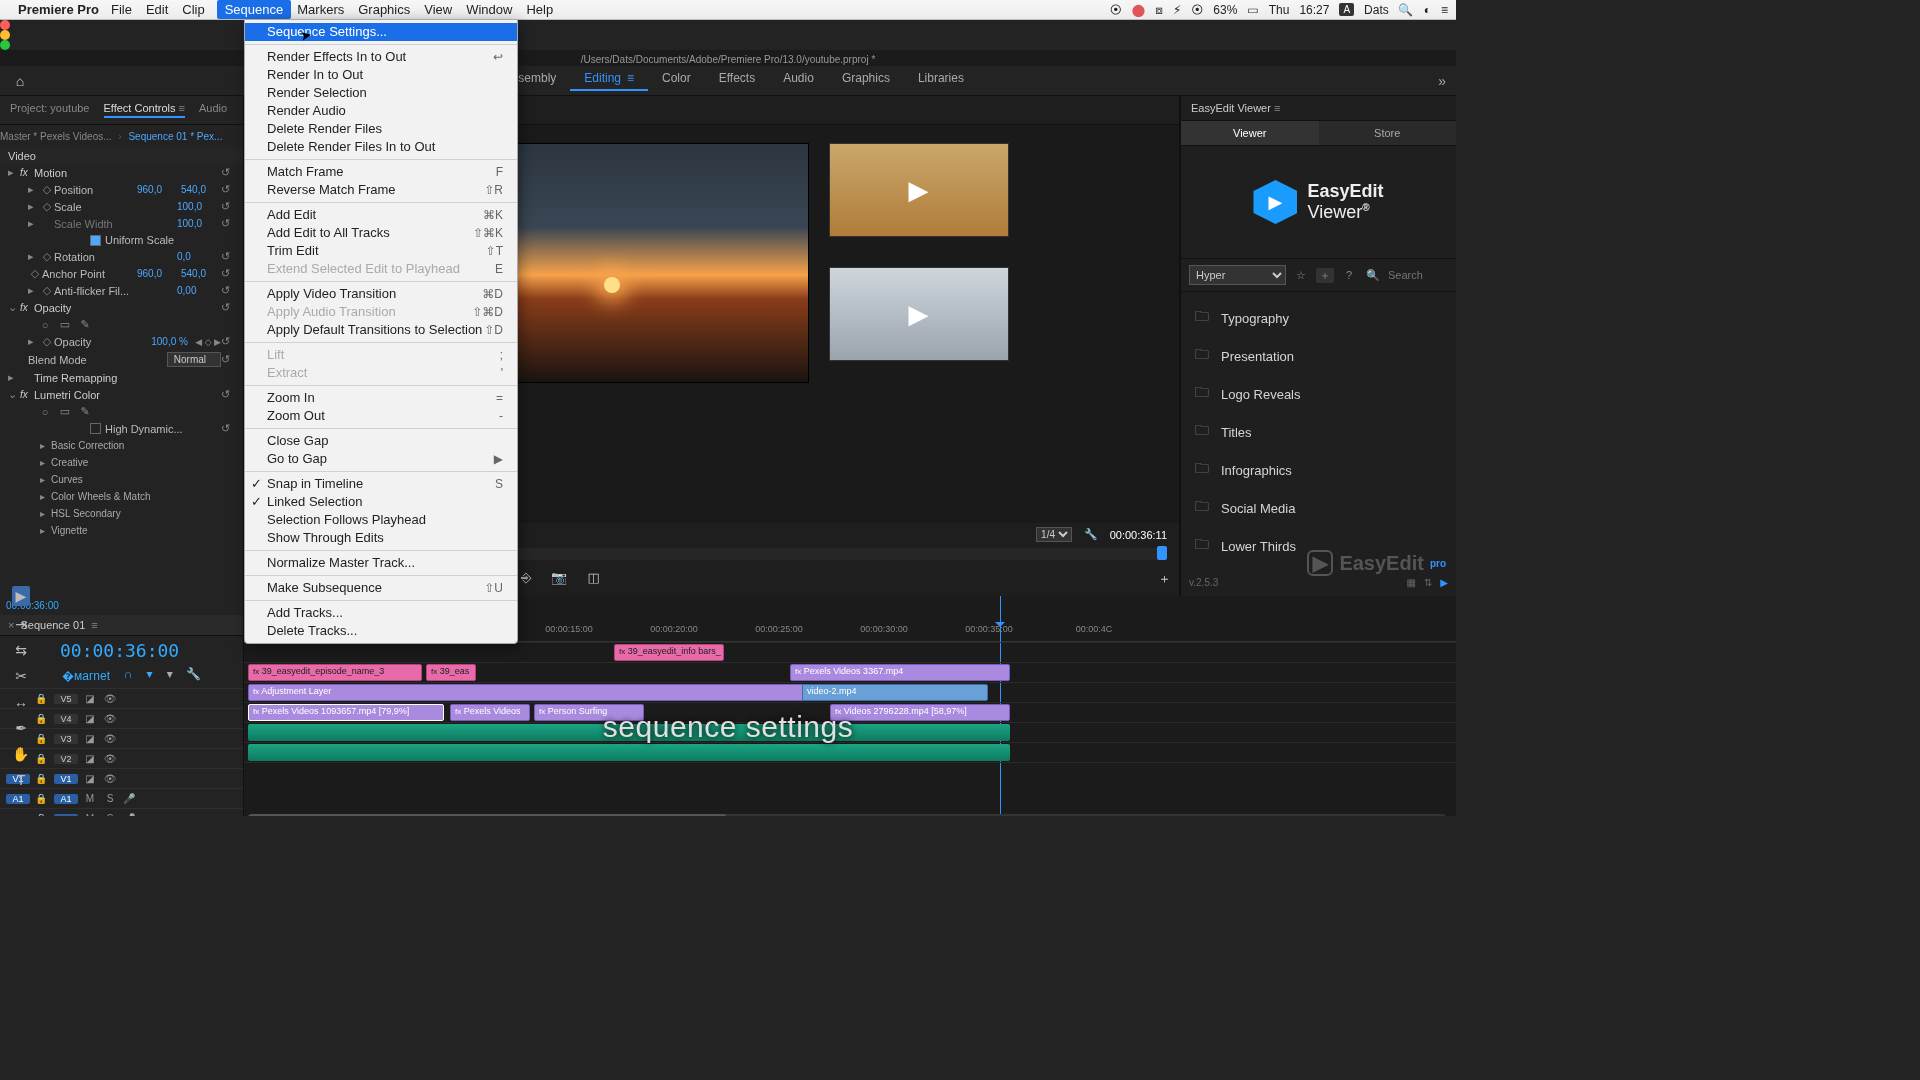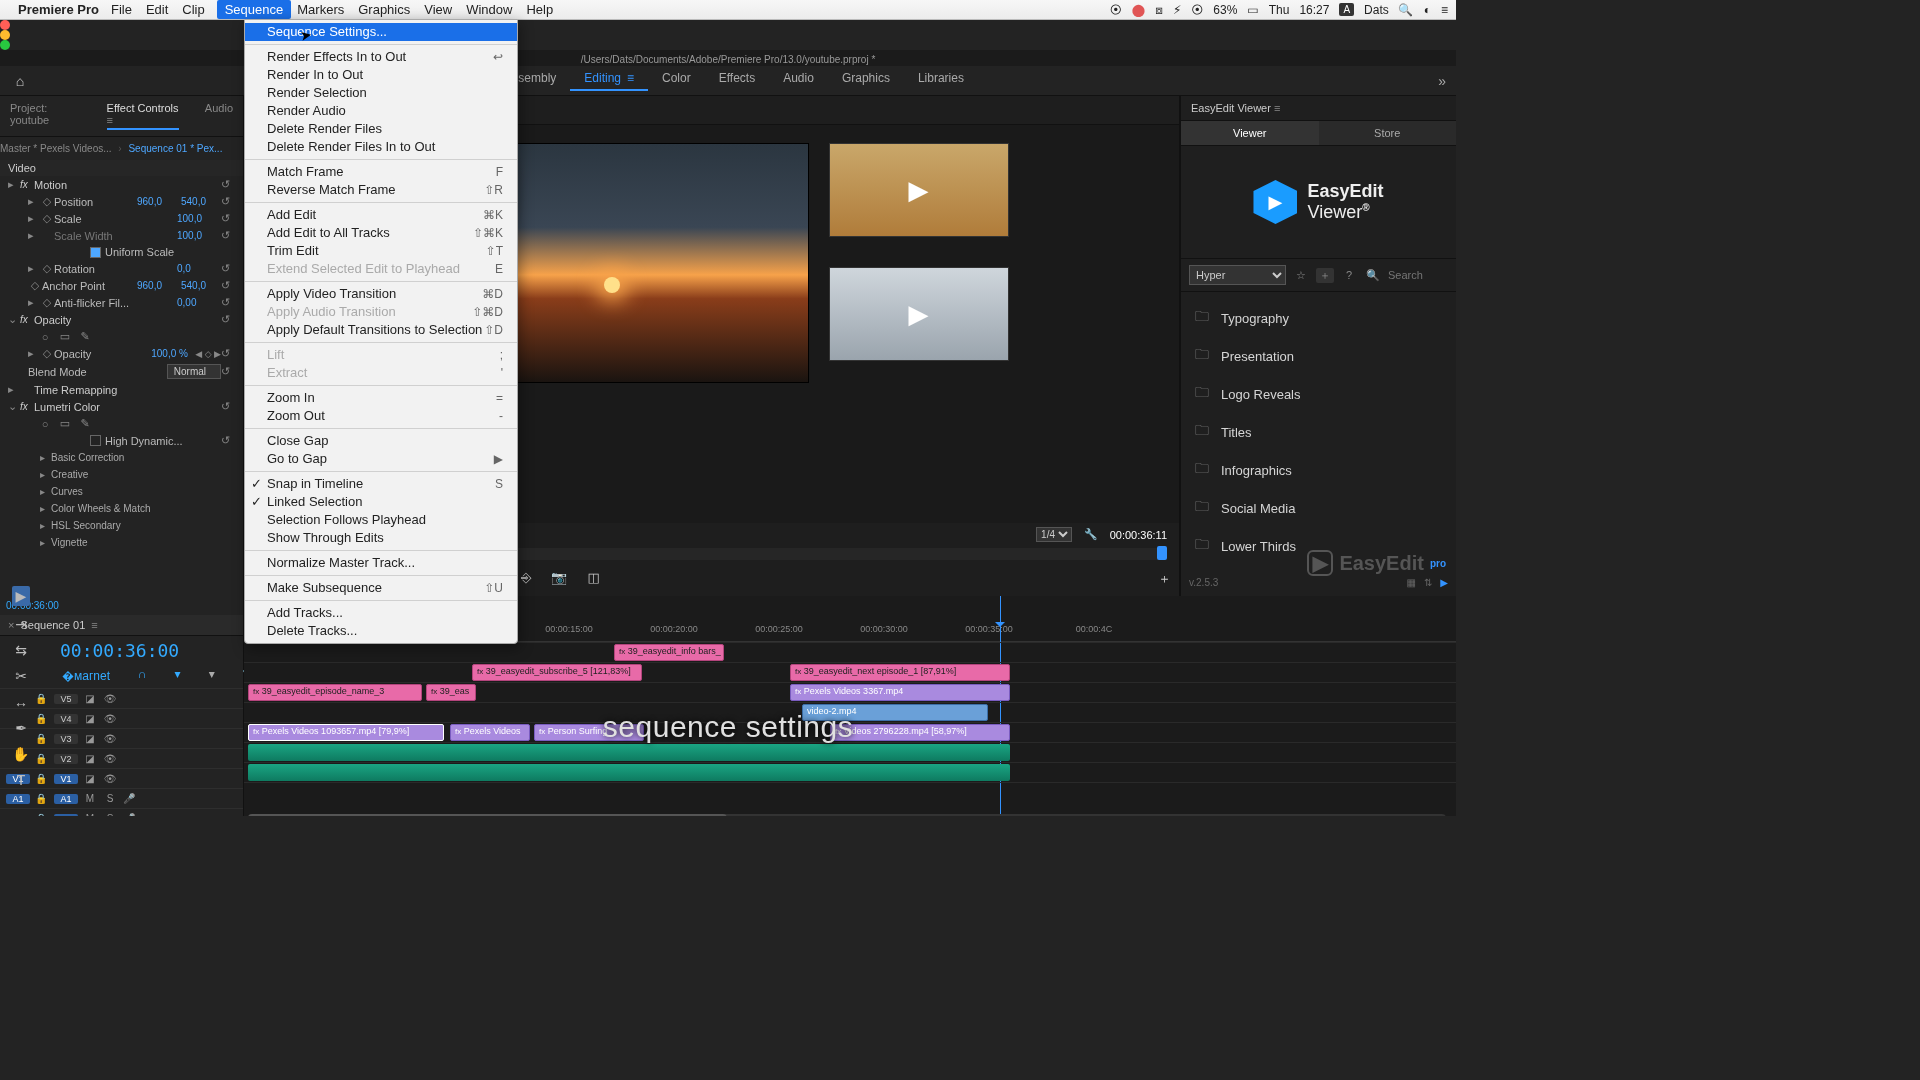--- a/index.html
+++ b/index.html
@@ -23,21 +23,21 @@
 .workspaces .spacer{flex:1;}
 .ws { padding:0 14px; color:#aaa; font-size:12px;}
 .ws.active { color:#3393ff; border-bottom:2px solid #3393ff; padding-bottom:4px;}
 .ws .burger{margin-left:6px;color:#3393ff;}
 .more{color:#aaa;font-size:14px;padding:0 10px;}
 
 .main { display:flex; height:500px; }
 
 
 .left { width:244px; background:#232323; border-right:1px solid #111; display:flex; flex-direction:column; }
-.left .tabs { display:flex; gap:26px; padding:6px 10px; color:#888; font-size:11px; border-bottom:1px solid #111;}
+.left .tabs { display:flex; gap:14px; padding:6px 10px; color:#888; font-size:11px; border-bottom:1px solid #111;}
 .left .tabs .t.active{color:#ddd; border-bottom:2px solid #3393ff; padding-bottom:2px;}
 .left .crumbs{padding:6px 0; color:#888; font-size:10px;}
 .left .crumbs .sep{color:#555;margin:0 4px;}
 .left .crumbs .cur{color:#4ea7ff;}
 .prop { display:flex; align-items:center; padding:2px 8px; font-size:11px; }
 .prop .tw{width:12px;color:#888;}
 .prop .fx{width:14px;color:#ccc;font-style:italic;font-size:10px;}
 .prop .nm{flex:1;color:#ccc;}
 .prop .v{color:#4ea7ff;font-size:10px;min-width:44px;}
 .prop .v2{color:#4ea7ff;font-size:10px;min-width:40px;}
@@ -94,21 +94,21 @@
 
 .tl { height:230px; background:#1e1e1e; display:flex; }
 .tl-left{width:244px;background:#232323;border-right:1px solid #111;display:flex;flex-direction:column;}
 .tl-tc{color:#33aaff;font-size:10px;padding:4px 6px;}
 .seq-tab{display:flex;align-items:center;padding:4px 8px;background:#2a2a2a;border-bottom:1px solid #111;}
 .seq-tab .x{color:#888;margin-right:6px;}
 .bigtc{color:#33aaff;font-size:18px;padding:4px 10px 2px 60px;font-family:monospace;}
 .tl-tools{position:absolute;left:6px;top:570px;display:flex;flex-direction:column;gap:10px;color:#bbb;font-size:14px;width:30px;align-items:center;}
 .tl-tools span{cursor:default;}
 .tl-tools .sel{background:#3a6aa8;padding:2px 4px;border-radius:2px;}
-.trk-btns{display:flex;gap:28px;padding:4px 10px 4px 62px;color:#33aaff;font-size:12px;}
+.trk-btns{display:flex;gap:14px;padding:4px 10px 4px 62px;color:#33aaff;font-size:12px;}
 .tracks{display:flex;flex-direction:column;}
 .trk{display:flex;align-items:center;height:20px;padding:0 6px;gap:4px;border-top:1px solid #2e2e2e;}
 .trk .src{width:24px;background:#2b5fa3;color:#fff;text-align:center;font-size:9px;border-radius:2px;}
 .trk .tgt{width:24px;background:#333;color:#ccc;text-align:center;font-size:9px;border-radius:2px;}
 .trk .tgt.on{background:#2b5fa3;color:#fff;}
 .trk .ic{width:16px;text-align:center;color:#999;font-size:10px;}
 .trk.aud{height:20px;}
 .tl-right{flex:1;position:relative;background:#1b1b1b;overflow:hidden;}
 .ruler{height:46px;position:relative;border-bottom:1px solid #333;}
 .tick{position:absolute;top:28px;color:#888;font-size:9px;transform:translateX(-50%);}
@@ -504,29 +504,26 @@
         <div class="tick" style="left: 535px;">00:00:25:00</div>
         <div class="tick" style="left: 640px;">00:00:30:00</div>
         <div class="tick" style="left: 745px;">00:00:35:00</div>
         <div class="tick" style="left: 850px;">00:00:4C</div>
       </div>
     <div class="playhead" style="left:756px"></div>
     <div class="lane">
         <div class="clip c-pink" style="left:370px;width:110px"><span style="font-size:8px">fx</span> <span>39_easyedit_info bars_</span></div>
       </div>
     <div class="lane">
-        <div class="clip c-pink" style="left:228px;width:170px"><span style="font-size:8px">fx</span> <span>39_easyedit_subscribe_5 [121,83%]</span></div>
-        <div class="clip c-pink" style="left:546px;width:220px"><span style="font-size:8px">fx</span> <span>39_easyedit_next episode_1 [87,91%]</span></div>
-      </div>
-    <div class="lane">
       <div class="clip c-pink" style="left:4px;width:174px"><span style="font-size:8px">fx</span> <span>39_easyedit_episode_name_3</span></div>
       <div class="clip c-pink" style="left:182px;width:50px"><span style="font-size:8px">fx</span> <span>39_eas</span></div>
       <div class="clip c-purple" style="left:546px;width:220px"><span style="font-size:8px">fx</span> <span>Pexels Videos 3367.mp4</span></div>
     </div>
     <div class="lane">
+        <div class="clip c-purple" style="left:4px;width:580px"><span style="font-size:8px">fx</span> <span>Adjustment Layer</span></div>
         <div class="clip c-blue" style="left:558px;width:186px"><span>video-2.mp4</span></div>
       </div>
     <div class="lane">
       <div class="clip c-purple" style="left:4px;width:196px;border:1px solid #fff"><span style="font-size:8px">fx</span> <span>Pexels Videos 1093657.mp4 [79,9%]</span></div>
       <div class="clip c-purple" style="left:206px;width:80px"><span style="font-size:8px">fx</span> <span>Pexels Videos</span></div>
       <div class="clip c-purple" style="left:290px;width:110px"><span style="font-size:8px">fx</span> <span>Person Surfing</span></div>
       <div class="clip c-purple" style="left:586px;width:180px"><span style="font-size:8px">fx</span> <span>Videos 2796228.mp4 [58,97%]</span></div>
     </div>
     <div class="lane audio-lane">
         <div class="clip audio" style="left:4px;width:762px"></div>

